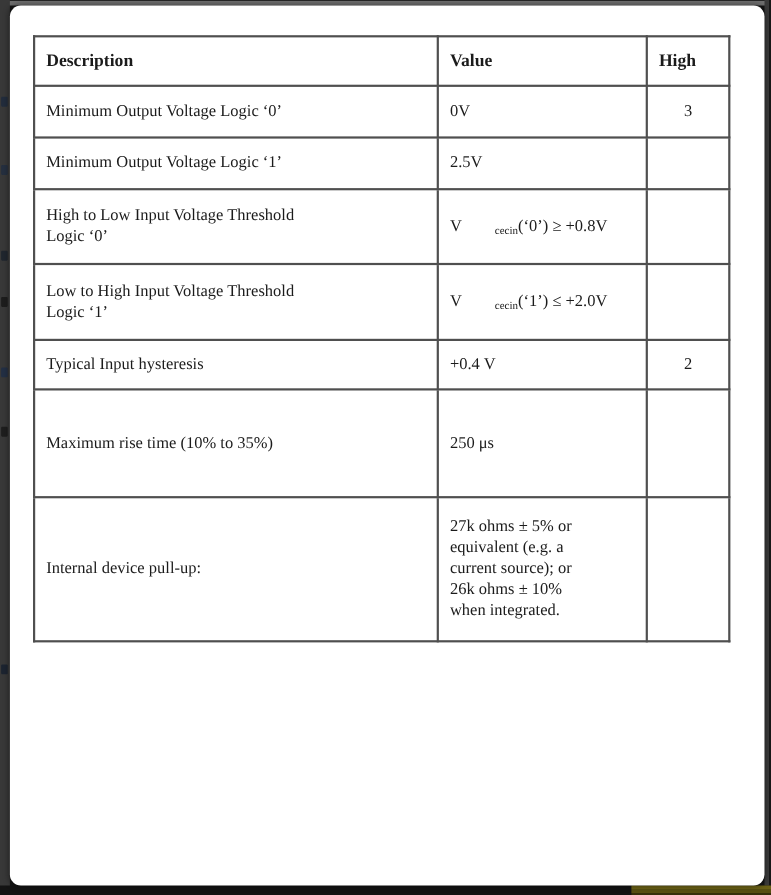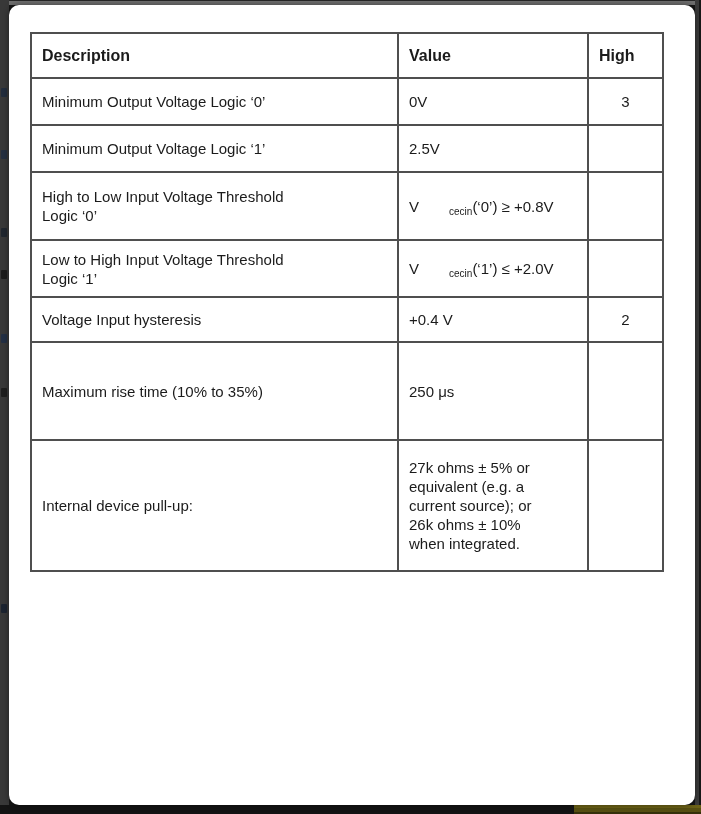--- a/index.html
+++ b/index.html
@@ -60,20 +60,21 @@
   .spec-table th, .spec-table td {
     border: 2px solid var(--table-border, #4f4f4f);
     color: var(--text, #1b1b1b);
     font-size: 15px;
     line-height: 19px;
     padding: 4px 10px;
     vertical-align: middle;
     text-align: left;
     white-space: pre-line;
     overflow: hidden;
+    font-family: Liberation Serif, serif;
   }
   .spec-table th {
     font-size: 16px;
     font-weight: 700;
     white-space: nowrap;
   }
   .spec-table td.notes-cell { text-align: center; padding: 4px 2px; }
   .spec-table sub {
     font-size: 10px;
     line-height: 0;
@@ -126,28 +127,28 @@
           <td>Minimum Output Voltage Logic ‘1’</td>
           <td>2.5V</td>
           <td class="notes-cell"></td>
         </tr>
         <tr style="height:68px">
           <td>High to Low Input Voltage Threshold
 Logic ‘0’</td>
           <td><span>V</span><sub>cecin</sub><span>(‘0’) ≥ +0.8V</span></td>
           <td class="notes-cell"></td>
         </tr>
-        <tr style="height:57px">
+        <tr style="height:69px">
           <td>Low to High Input Voltage Threshold
 Logic ‘1’</td>
           <td><span>V</span><sub>cecin</sub><span>(‘1’) ≤ +2.0V</span></td>
           <td class="notes-cell"></td>
         </tr>
         <tr style="height:45px">
-          <td>Voltage Input hysteresis</td>
+          <td>Typical Input hysteresis</td>
           <td>+0.4 V</td>
           <td class="notes-cell">2</td>
         </tr>
         <tr style="height:98px">
           <td>Maximum rise time (10% to 35%)</td>
           <td>250 μs</td>
           <td class="notes-cell"></td>
         </tr>
         <tr style="height:131px">
           <td>Internal device pull-up:</td>

